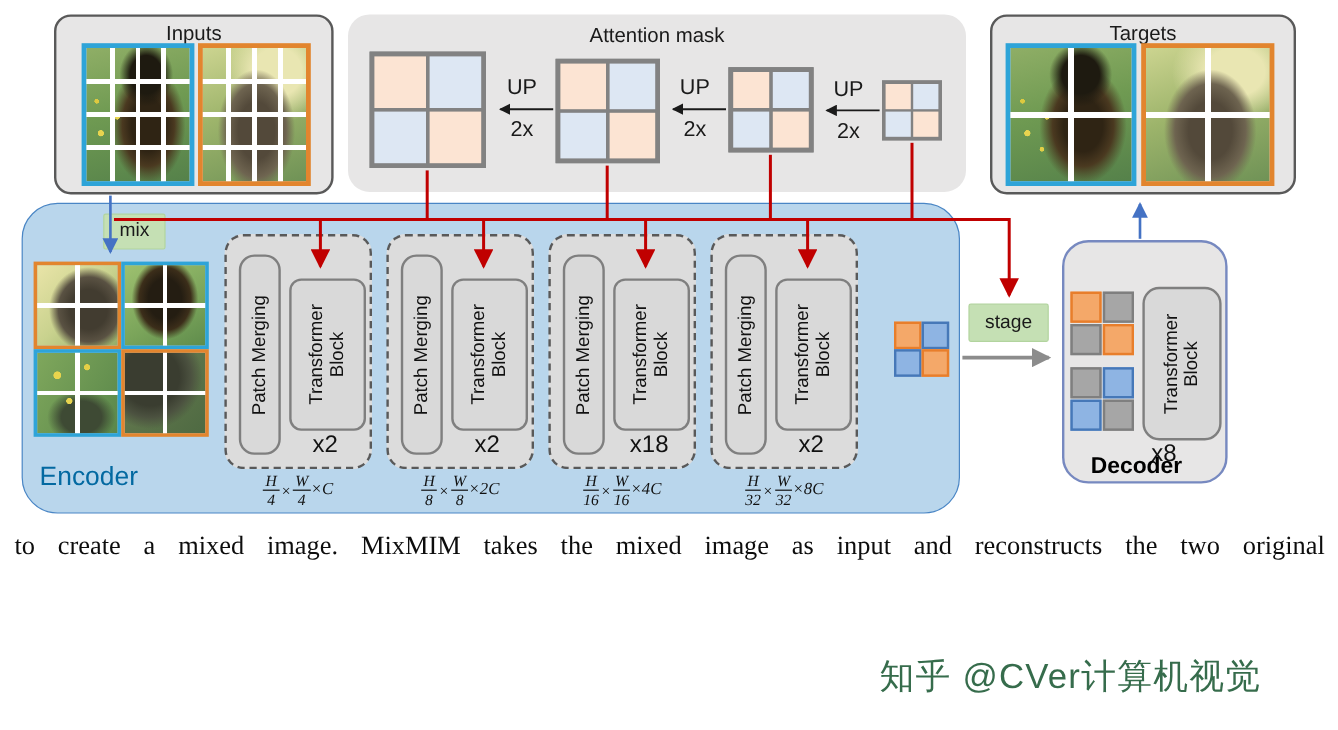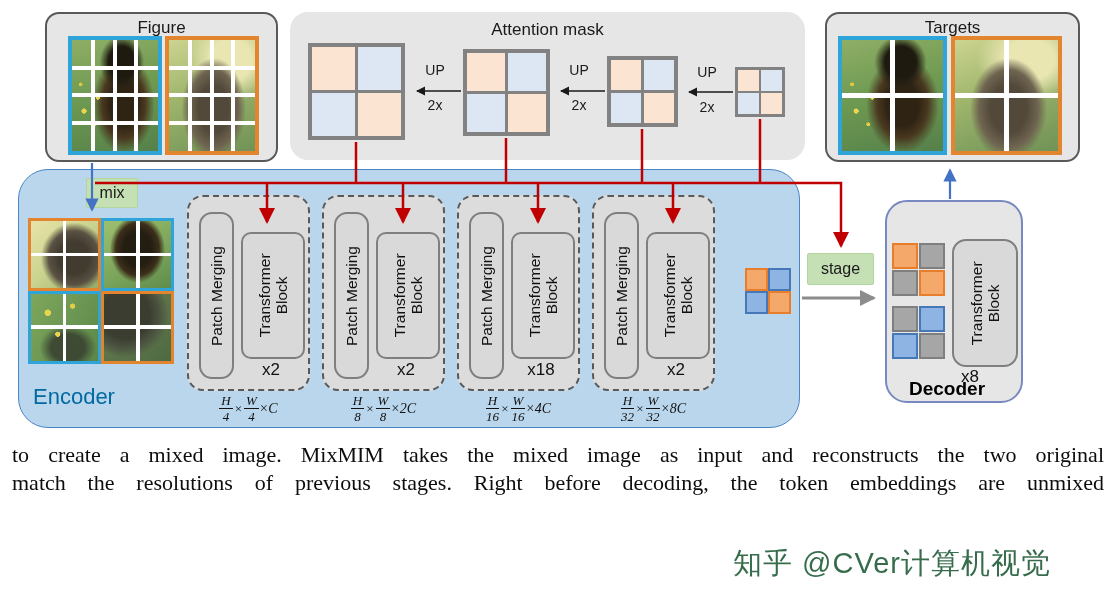--- a/index.html
+++ b/index.html
@@ -38,21 +38,21 @@
     linear-gradient(to right, rgba(0,0,0,0) calc(50% - 2.5px), #fff calc(50% - 2.5px), #fff calc(50% + 2.5px), rgba(0,0,0,0) calc(50% + 2.5px)),
     linear-gradient(to bottom, rgba(0,0,0,0) calc(50% - 2.5px), #fff calc(50% - 2.5px), #fff calc(50% + 2.5px), rgba(0,0,0,0) calc(50% + 2.5px));}
   .g2t{background-image:
     linear-gradient(to right, rgba(0,0,0,0) calc(50% - 2px), #fff calc(50% - 2px), #fff calc(50% + 2px), rgba(0,0,0,0) calc(50% + 2px)),
     linear-gradient(to bottom, rgba(0,0,0,0) calc(50% - 2px), #fff calc(50% - 2px), #fff calc(50% + 2px), rgba(0,0,0,0) calc(50% + 2px));}
   
   .mask{display:grid;grid-template-columns:1fr 1fr;grid-template-rows:1fr 1fr;gap:3px;
         background:#828282;border:4px solid #828282;}
   .mc-p{background:#fce4d3;}
   .mc-b{background:#dde7f3;}
-  .uplabel{position:absolute;width:46px;text-align:center;font-size:14px;color:#1a1a1a;}
+  .uplabel{position:absolute;width:46px;text-align:center;font-size:18px;color:#1a1a1a;}
   
   .encoder{background:#b9d6ec;border:1.5px solid #4a86c5;border-radius:30px;}
   .biglabel{font-weight:normal;font-size:22px;color:#0369a1;}
   .greenbox{background:#c5e0b4;border:1px solid #b2d49e;border-radius:2px;
             display:flex;align-items:center;justify-content:center;font-size:16px;color:#1a1a1a;}
   .mixedimg{display:grid;grid-template-columns:1fr 1fr;grid-template-rows:1fr 1fr;}
   .quad{position:relative;box-sizing:border-box;}
   .qb{border:3px solid #2ea4d8;}
   .qo{border:3px solid #e2852e;}
   .q-cathead{background:
@@ -68,21 +68,21 @@
     radial-gradient(ellipse 50% 40% at 55% 80%, #3e4a34 0 50%, rgba(62,74,52,0) 85%),
     linear-gradient(120deg,#7fa75c,#5a874a);}
   .q-catbody{background:
     radial-gradient(ellipse 72% 72% at 32% 30%, #3a3d30 0 50%, #4c5240 70%, rgba(76,82,64,0) 90%),
     linear-gradient(135deg,#6b7d52,#4e6a42);}
   .stage{background:#dcdcdc;border:2px dashed #595959;border-radius:16px;}
   .block{background:#d9d9d9;border:2px solid #7f7f7f;border-radius:10px;position:absolute;}
   .vwrap{position:absolute;inset:0;display:flex;align-items:center;justify-content:center;overflow:visible;}
   .vtext{transform:rotate(-90deg);white-space:nowrap;font-size:15.5px;color:#111;}
   .vtext.two{white-space:normal;width:118px;text-align:center;line-height:1.12;}
-  .repeat{position:absolute;text-align:center;font-size:17px;color:#111;}
+  .repeat{position:absolute;text-align:center;font-size:20px;color:#111;}
   
   .formula{position:absolute;text-align:center;font-family:"Liberation Serif",serif;
            font-style:italic;font-size:14px;color:#111;}
   .frac{display:inline-block;text-align:center;vertical-align:middle;line-height:1;}
   .fn{display:block;border-bottom:1px solid #111;padding:0 2px 1px;font-size:13px;}
   .fd{display:block;padding-top:1px;font-size:13px;}
   .fx{display:inline-block;vertical-align:middle;padding:0 2px;font-style:normal;font-size:13px;}
   .ftail{display:inline-block;vertical-align:middle;font-size:14px;}
   
   .tokens{display:grid;grid-template-columns:repeat(2,23px);grid-template-rows:repeat(2,23px);}
@@ -102,21 +102,21 @@
   .watermark{position:absolute;left:733px;top:544px;z-index:1;font-size:29px;color:#14532d;
              opacity:.85;letter-spacing:1px;white-space:nowrap;}
   svg.connectors{position:absolute;left:0;top:0;z-index:40;pointer-events:none;}
 </style>
 </head>
 <body>
 
 <div class="canvas">
 
   <div class="abs graybox bordered" style="left:45px;top:12px;width:233px;height:150px;">
-    <div class="box-title">Figure</div>
+    <div class="box-title">Inputs</div>
   </div>
   <div class="photo photo-dog border-blue abs" style="left:68px;top:36px;width:94px;height:119px;">
     <div class="gridlines g4"></div>
   </div>
   <div class="photo photo-cat border-orange abs" style="left:165px;top:36px;width:94px;height:119px;">
     <div class="gridlines g4"></div>
   </div>
 
   <div class="abs graybox" style="left:290px;top:12px;width:515px;height:148px;border-radius:18px;">
     <div class="box-title" style="top:8px;">Attention mask</div>
@@ -312,16 +312,15 @@
 
     <path d="M92,163 L92,210" stroke="#4472c4" stroke-width="2.2" fill="none" marker-end="url(#ab)"></path>
     <path d="M950,199 L950,170" stroke="#4472c4" stroke-width="2.2" fill="none" marker-end="url(#ab)"></path>
 
     <path d="M802,298 L874,298" stroke="#8c8c8c" stroke-width="3.2" fill="none" marker-end="url(#ag)"></path>
   </svg>
 
   <div class="watermark">知乎 @CVer计算机视觉</div>
   <div class="caption">
     <div class="cap-line">to create a mixed image. MixMIM takes the mixed image as input and reconstructs the two original</div>
-    <div class="cap-line">match the resolutions of previous stages. Right before decoding, the token embeddings are unmixed</div>
   </div>
 
 </div>
 
 </body></html>

